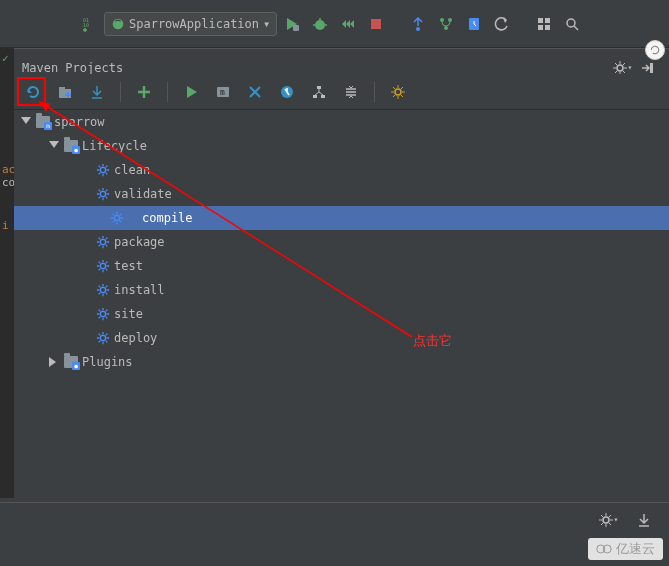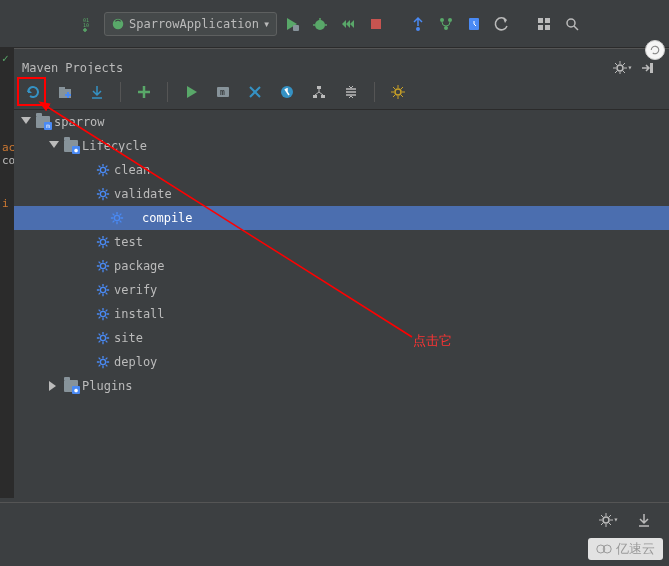--- a/index.html
+++ b/index.html
@@ -298,21 +298,21 @@
   <div class="tb-icon">
       <svg viewBox="0 0 16 16">
         <circle cx="7" cy="7" r="4" stroke="#bbbbbb" stroke-width="1.5" fill="none"></circle>
         <line x1="10" y1="10" x2="14" y2="14" stroke="#bbbbbb" stroke-width="1.5"></line>
       </svg>
     </div>
 </div>
 
 <div class="left-strip">
   <span style="margin-top:4px;color:#59a869">✓</span>
-  <span style="margin-top:76px;color:#cc7832">ac</span>
+  <span style="margin-top:98px;color:#cc7832">ac</span>
   <span style="color:#bbbbbb">co</span>
   <span style="margin-top:30px;color:#cc7832">i</span>
 </div>
 
 <div class="panel-header">
   <span class="title">Maven Projects</span>
   <div class="tb-icon">
       <svg viewBox="0 0 16 16">
         <circle cx="8" cy="8" r="3" fill="none" stroke="#bbbbbb" stroke-width="1.5"></circle>
         <path d="M8 1 L8 4 M8 12 L8 15 M1 8 L4 8 M12 8 L15 8 M3 3 L5 5 M11 11 L13 13 M3 13 L5 11 M11 5 L13 3" stroke="#bbbbbb"></path>
@@ -453,41 +453,31 @@
     <span>compile</span>
   </div>
       <div class="tree-row">
     <span class="indent" style="width:72px"></span>
     <span class="gear-icon">
       <svg viewBox="0 0 16 16">
             <circle cx="8" cy="8" r="3" fill="none" stroke="#4a8af4" stroke-width="1.5"></circle>
             <path d="M8 1 L8 4 M8 12 L8 15 M1 8 L4 8 M12 8 L15 8 M3 3 L5 5 M11 11 L13 13 M3 13 L5 11 M11 5 L13 3" stroke="#4a8af4" stroke-width="1.5"></path>
           </svg>
     </span>
+    <span>package</span>
+  </div>
+      <div class="tree-row">
+    <span class="indent" style="width:72px"></span>
+    <span class="gear-icon">
+      <svg viewBox="0 0 16 16">
+            <circle cx="8" cy="8" r="3" fill="none" stroke="#4a8af4" stroke-width="1.5"></circle>
+            <path d="M8 1 L8 4 M8 12 L8 15 M1 8 L4 8 M12 8 L15 8 M3 3 L5 5 M11 11 L13 13 M3 13 L5 11 M11 5 L13 3" stroke="#4a8af4" stroke-width="1.5"></path>
+          </svg>
+    </span>
     <span>test</span>
-  </div>
-      <div class="tree-row">
-    <span class="indent" style="width:72px"></span>
-    <span class="gear-icon">
-      <svg viewBox="0 0 16 16">
-            <circle cx="8" cy="8" r="3" fill="none" stroke="#4a8af4" stroke-width="1.5"></circle>
-            <path d="M8 1 L8 4 M8 12 L8 15 M1 8 L4 8 M12 8 L15 8 M3 3 L5 5 M11 11 L13 13 M3 13 L5 11 M11 5 L13 3" stroke="#4a8af4" stroke-width="1.5"></path>
-          </svg>
-    </span>
-    <span>package</span>
-  </div>
-      <div class="tree-row">
-    <span class="indent" style="width:72px"></span>
-    <span class="gear-icon">
-      <svg viewBox="0 0 16 16">
-            <circle cx="8" cy="8" r="3" fill="none" stroke="#4a8af4" stroke-width="1.5"></circle>
-            <path d="M8 1 L8 4 M8 12 L8 15 M1 8 L4 8 M12 8 L15 8 M3 3 L5 5 M11 11 L13 13 M3 13 L5 11 M11 5 L13 3" stroke="#4a8af4" stroke-width="1.5"></path>
-          </svg>
-    </span>
-    <span>verify</span>
   </div>
       <div class="tree-row">
     <span class="indent" style="width:72px"></span>
     <span class="gear-icon">
       <svg viewBox="0 0 16 16">
             <circle cx="8" cy="8" r="3" fill="none" stroke="#4a8af4" stroke-width="1.5"></circle>
             <path d="M8 1 L8 4 M8 12 L8 15 M1 8 L4 8 M12 8 L15 8 M3 3 L5 5 M11 11 L13 13 M3 13 L5 11 M11 5 L13 3" stroke="#4a8af4" stroke-width="1.5"></path>
           </svg>
     </span>
     <span>install</span>

